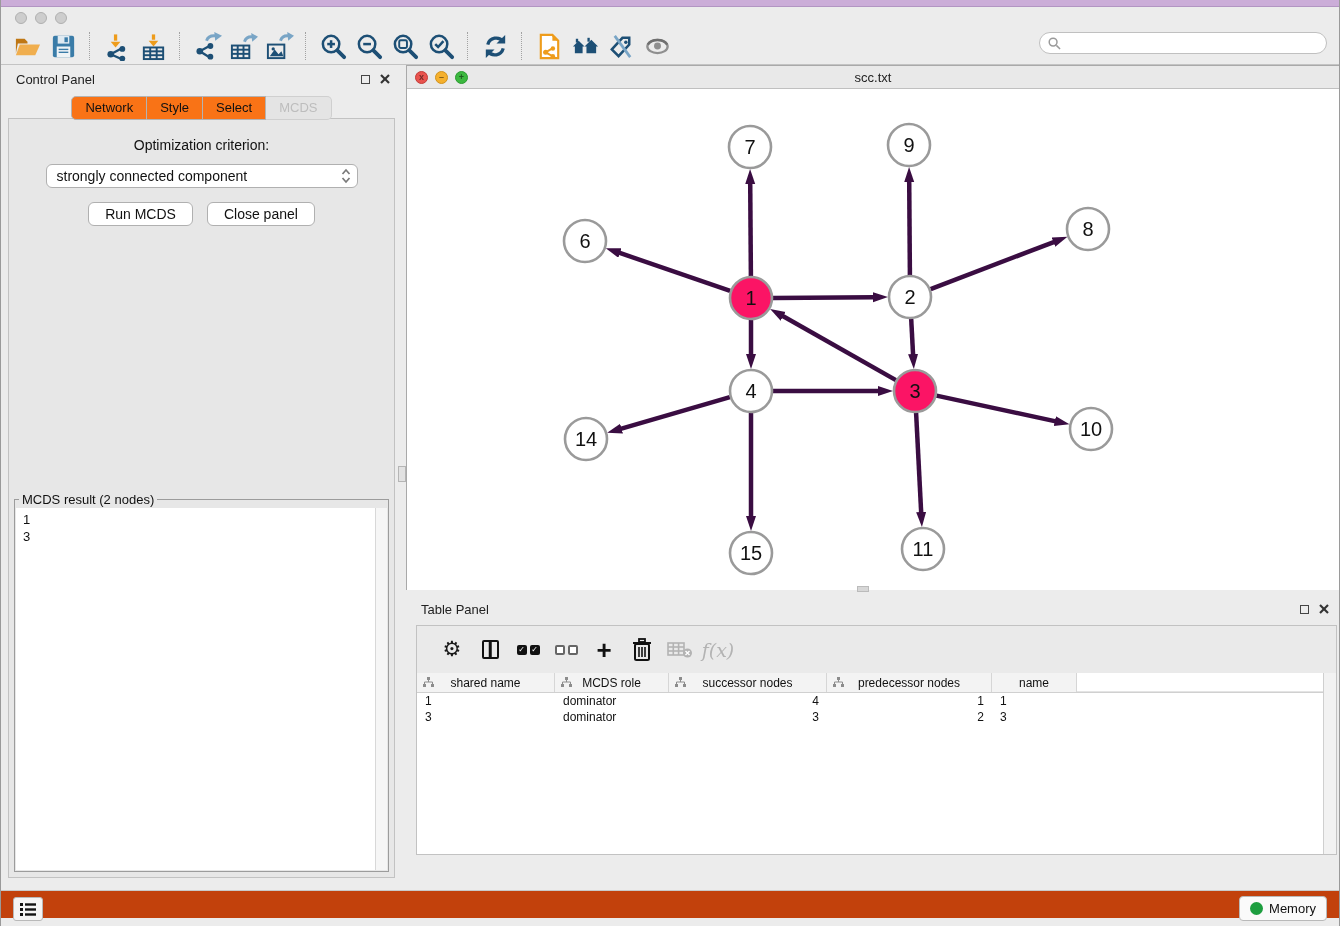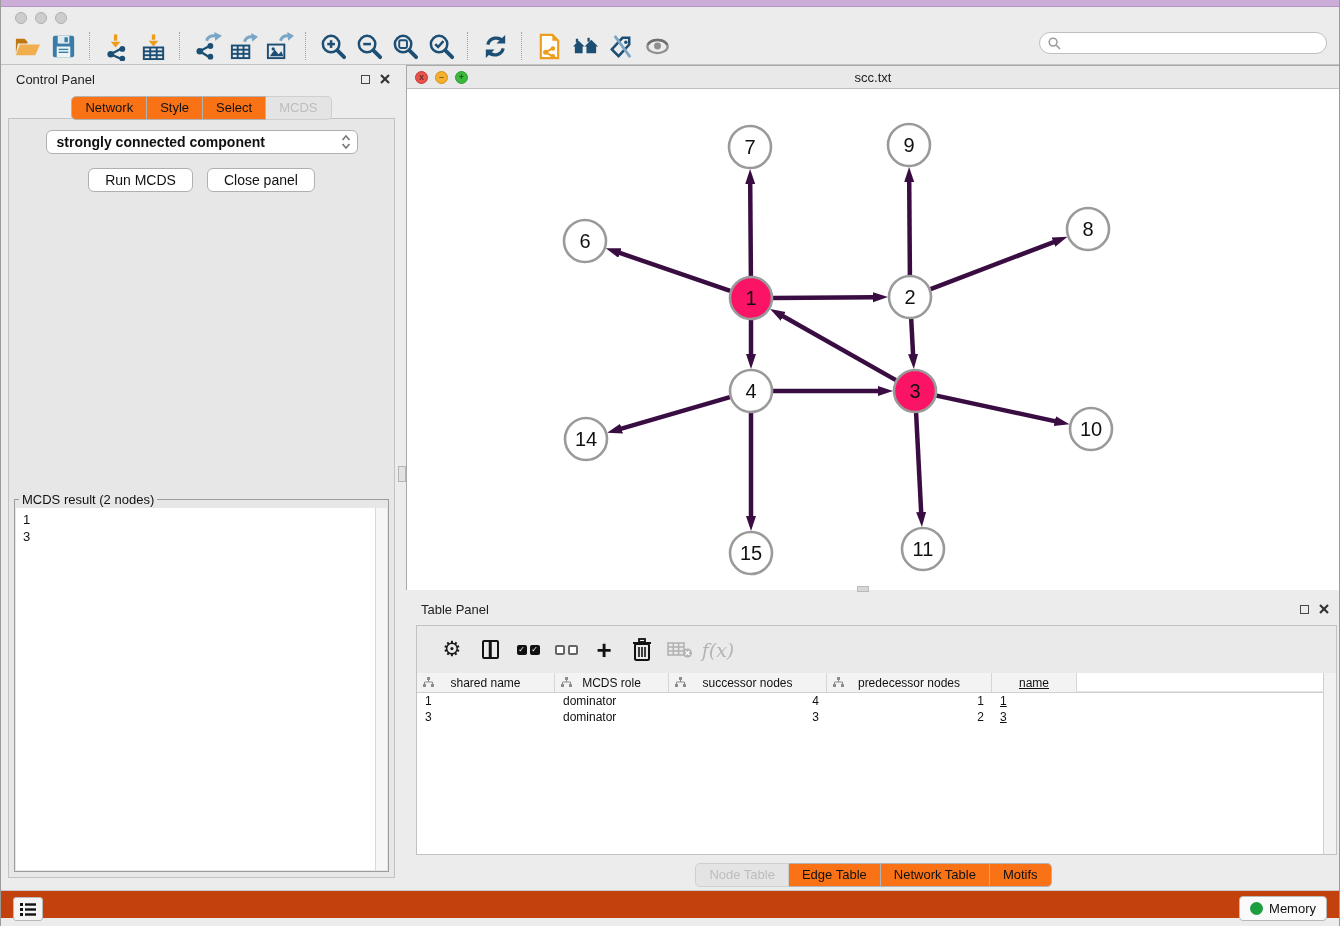--- a/index.html
+++ b/index.html
@@ -30,21 +30,21 @@
   
   .control-panel{position:absolute;left:0;top:65px;width:401px;height:817px;background:#ececec;}
   .cp-tabs{position:absolute;left:0;top:31px;width:100%;display:flex;justify-content:center;z-index:2;}
   .tabseg{font-size:13px;padding:3px 13px;background:#f97316;border:1px solid #b3b3b3;border-left:none;color:#111;line-height:16px;}
   .tabseg:first-child{border-left:1px solid #b3b3b3;border-radius:5px 0 0 5px;}
   .tabseg.last{border-radius:0 5px 5px 0;}
   .tabseg.disabled-active{background:#e4e4e4;color:#bdbdbd;border-color:#cfcfcf;}
   .cp-content{position:absolute;left:7px;right:7px;top:53px;bottom:4px;background:#e7e7e7;border:1px solid #c2c2c2;box-sizing:border-box;}
   .opt-label{margin-top:18px;text-align:center;font-size:14px;color:#111;}
   .combo{width:312px;height:24px;margin:11px auto 14px auto;background:#fff;border:1px solid #b0b0b0;border-radius:6px;
-         display:flex;align-items:center;box-sizing:border-box;padding:0 6px 0 10px;font-weight:bold;}
+         display:flex;align-items:center;box-sizing:border-box;padding:0 6px 0 10px;}
   .combo-text{flex:1;font-size:14px;color:#111;}
   .btn-row{display:flex;justify-content:center;gap:14px;margin-top:10px;}
   .pushbtn{background:#fff;border:1px solid #b0b0b0;border-radius:6px;font-size:14px;color:#111;padding:3px 16px;font-family:inherit;}
   .result-group{position:absolute;left:5px;right:5px;top:373px;bottom:5px;border:1px solid #9c9c9c;margin:0;padding:0;}
   .result-group legend{font-size:13px;color:#111;margin-left:4px;padding:0 3px;}
   .result-area{position:absolute;left:1px;right:1px;top:1px;bottom:1px;background:#fff;overflow:hidden;}
   .result-text{padding:3px 0 0 7px;font-size:13px;line-height:17px;color:#111;}
   .vscroll{position:absolute;right:0;top:0;bottom:0;width:11px;background:#f6f6f6;border-left:1px solid #d8d8d8;}
   
   .network-window{position:absolute;left:405px;top:65px;width:934px;height:525px;background:#fff;border:1px solid #a9a9a9;box-sizing:border-box;}
@@ -73,21 +73,21 @@
   .chk.on{background:#111;color:#fff;font-size:8px;font-family:"DejaVu Sans",sans-serif;border-radius:2px;}
   .chk.off{background:#fff;border:2px solid #666;border-radius:2px;}
   .plus-glyph{font-size:26px;font-weight:bold;color:#111;line-height:22px;}
   .fx-glyph{font-family:"DejaVu Serif",serif;font-style:italic;font-size:19px;color:#b3b3b3;}
   .tp-tablearea{flex:1;background:#fff;position:relative;overflow:hidden;}
   .thead{display:flex;height:19px;background:#f3f3f3;border-bottom:1px solid #d0d0d0;}
   .th{display:flex;align-items:center;justify-content:center;position:relative;font-size:12px;color:#111;
       border-right:1px solid #d6d6d6;box-sizing:border-box;}
   .th .treeic{position:absolute;left:6px;top:4px;}
   .th-rest{flex:1;background:#fff;border-bottom:1px solid #e4e4e4;}
-  .c0{width:138px;}.c1{width:114px;}.c2{width:158px;}.c3{width:165px;}.c4{width:85px;text-decoration:underline;}
+  .c0{width:138px;}.c1{width:114px;}.c2{width:158px;}.c3{width:165px;}.c4{width:85px;}
   .trow{display:flex;height:16px;font-size:12px;color:#111;}
   .td{box-sizing:border-box;padding:1px 8px 0 8px;white-space:nowrap;overflow:hidden;}
   .td.left{text-align:left;}.td.right{text-align:right;}
   .tp-vscroll{position:absolute;right:0;top:0;bottom:0;width:12px;background:#f2f2f2;border-left:1px solid #cfcfcf;}
   .tp-tabs{position:absolute;left:0;right:0;top:268px;display:flex;justify-content:center;}
   
   .statusbar{position:absolute;left:0;top:890px;width:100%;height:28px;background:#c2410c;border-top:1px solid #c9c9c9;box-sizing:border-box;}
   .list-btn{position:absolute;left:12px;top:6px;width:30px;height:24px;background:#f4f4f4;border:1px solid #b9b9b9;
             border-radius:3px;display:flex;align-items:center;justify-content:center;box-sizing:border-box;}
   .memory-btn{position:absolute;right:12px;top:5px;height:25px;background:#fafafa;border:1px solid #b9b9b9;border-radius:4px;
@@ -293,20 +293,21 @@
           </span>
       </span>
     </div>
     <div class="cp-tabs">
       <span class="tabseg">Network</span>
       <span class="tabseg">Style</span>
       <span class="tabseg">Select</span>
       <span class="tabseg last disabled-active">MCDS</span>
     </div>
     <div class="cp-content">
+      <div class="opt-label">Optimization criterion:</div>
       <div class="combo">
         <span class="combo-text">strongly connected component</span>
         <svg width="10" height="16" viewBox="0 0 10 16">
             <path d="M1.5 6L5 2l3.5 4" fill="none" stroke="#7a7a7a" stroke-width="1.7"></path>
             <path d="M1.5 10L5 14l3.5-4" fill="none" stroke="#7a7a7a" stroke-width="1.7"></path>
           </svg>
       </div>
       <div class="btn-row">
         <button class="pushbtn">Run MCDS</button>
         <button class="pushbtn">Close panel</button>
@@ -511,26 +512,20 @@
         <div class="trow">
           <span class="td left c0">3</span>
           <span class="td left c1">dominator</span>
           <span class="td right c2">3</span>
           <span class="td right c3">2</span>
           <span class="td left c4">3</span>
         </div>
         <div class="tp-vscroll"></div>
       </div>
     </div>
-    <div class="tp-tabs">
-      <span class="tabseg disabled-active">Node Table</span>
-      <span class="tabseg">Edge Table</span>
-      <span class="tabseg">Network Table</span>
-      <span class="tabseg last">Motifs</span>
-    </div>
   </div>
 
   <div class="statusbar">
     <span class="list-btn">
       <svg width="18" height="16" viewBox="0 0 18 16">
           <g fill="#111">
             <rect x="1" y="2" width="3" height="3"></rect>
             <rect x="1" y="7" width="3" height="3"></rect>
             <rect x="1" y="12" width="3" height="3"></rect>
           </g>

